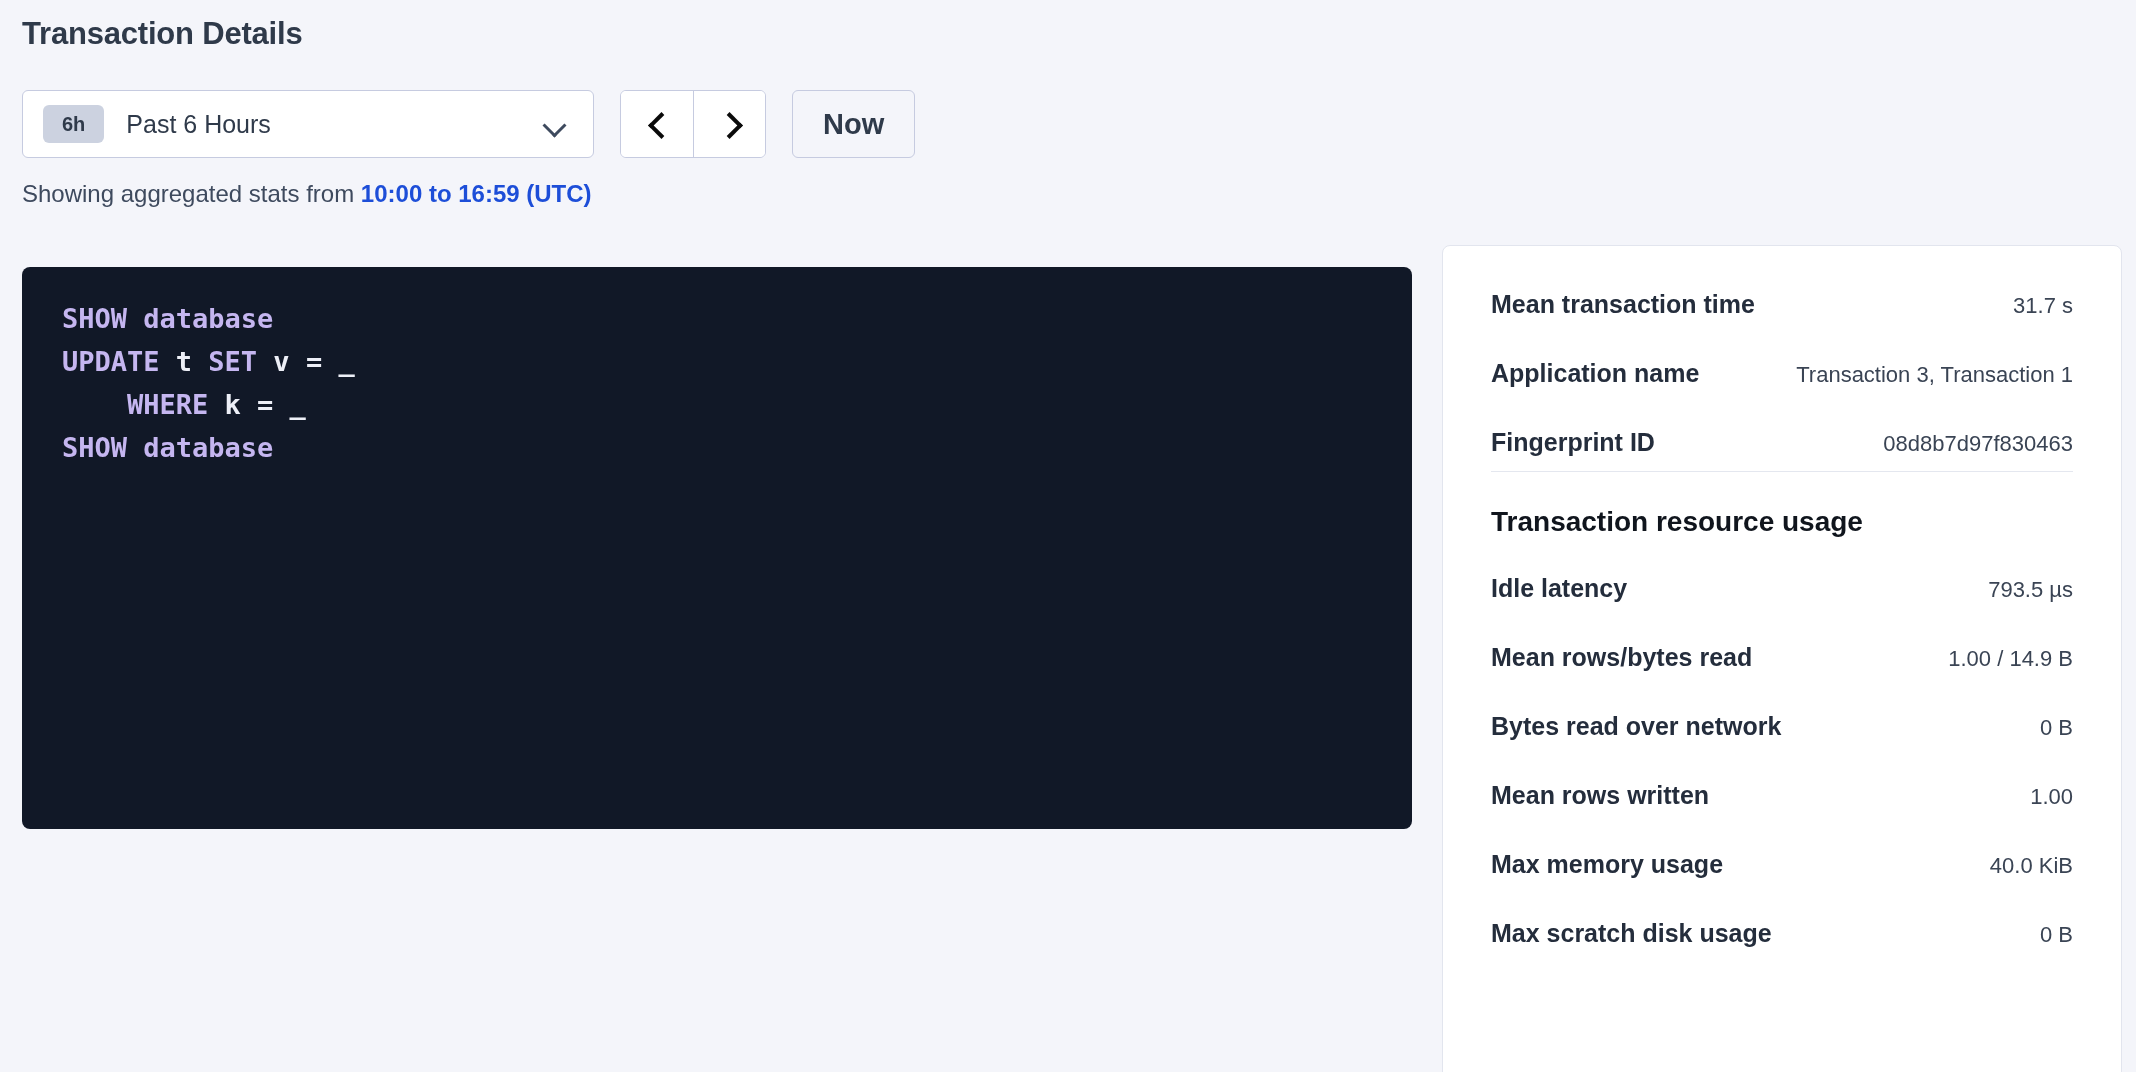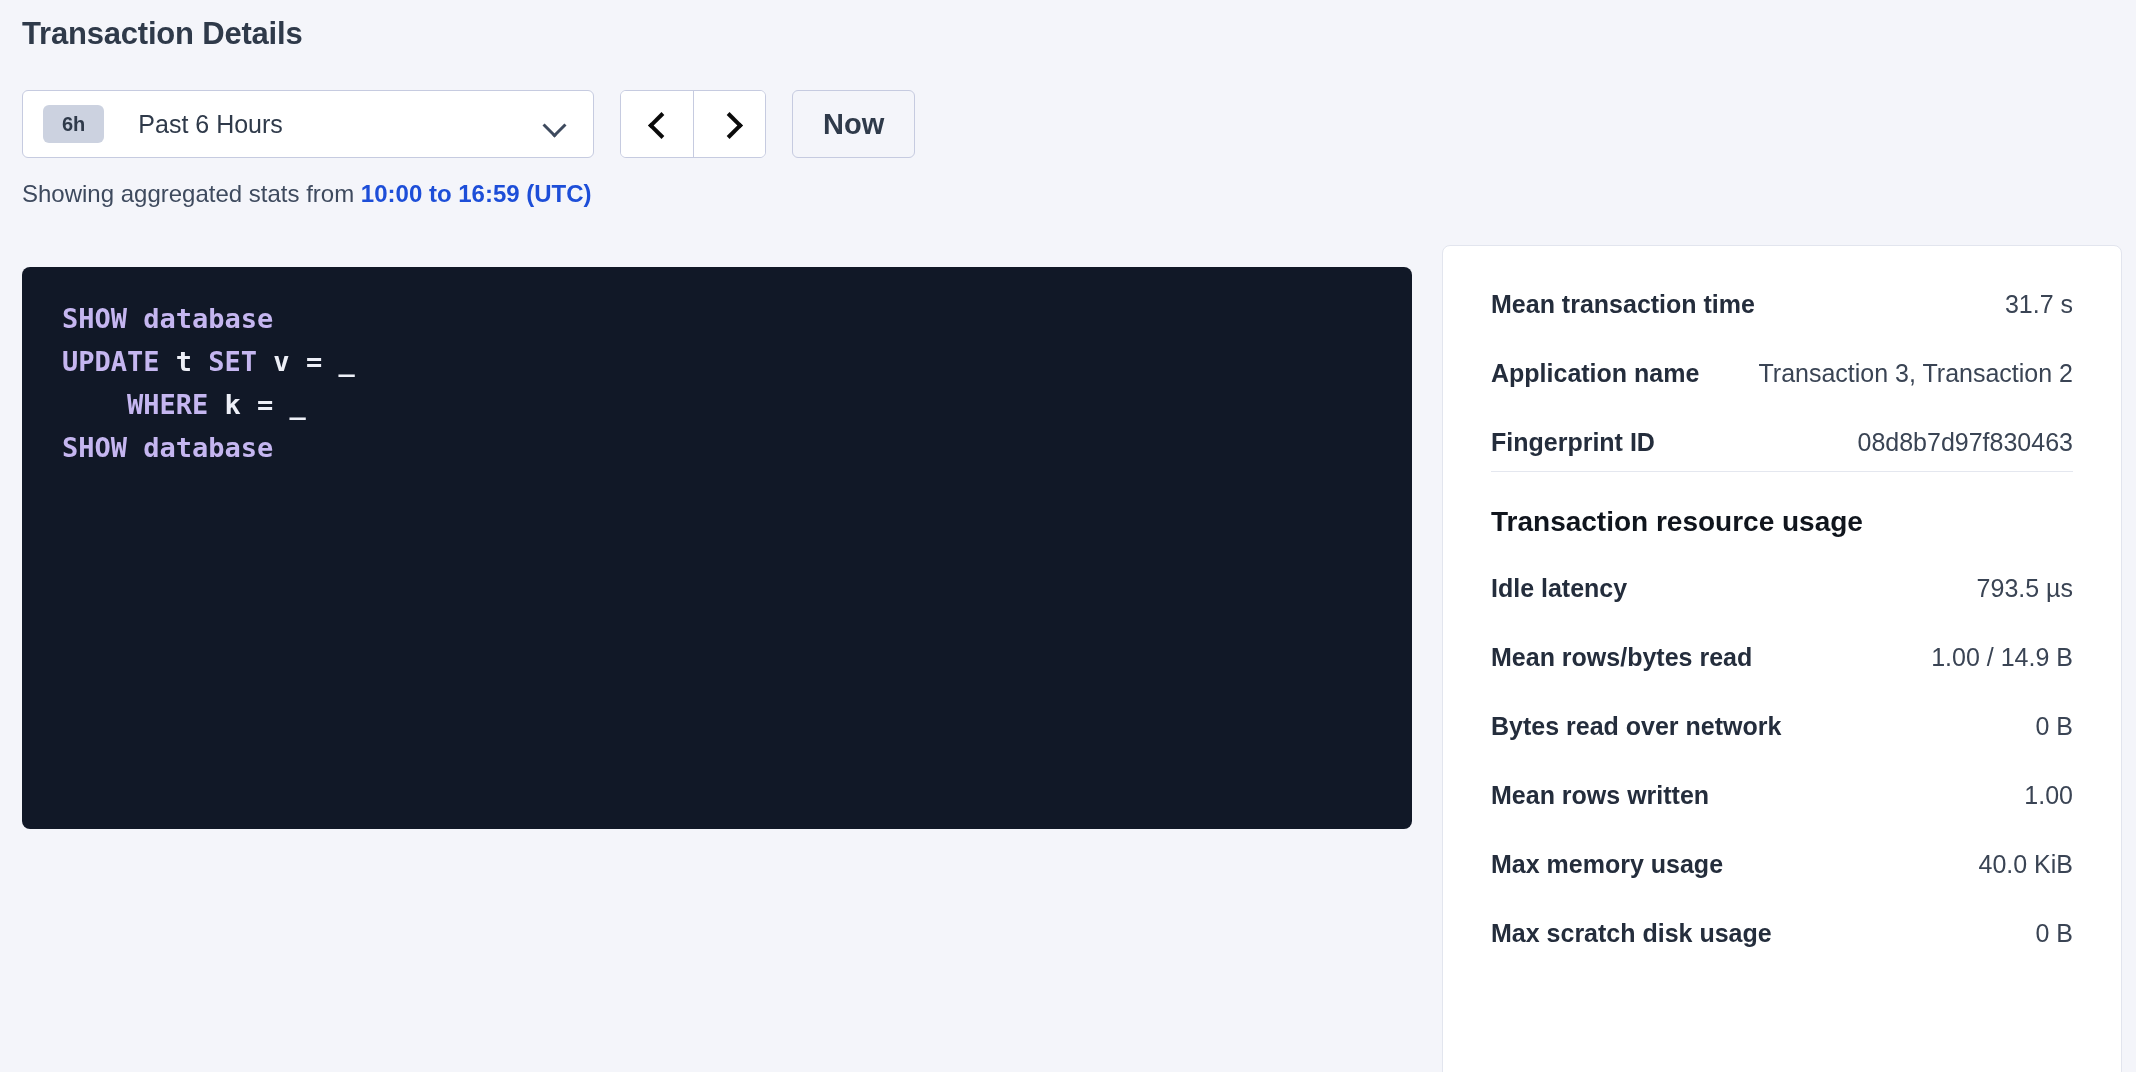--- a/index.html
+++ b/index.html
@@ -58,21 +58,21 @@
   }
 
   .tr-badge {
     background: #ccd2e0;
     color: #2f3a4a;
     font-size: 20px;
     font-weight: bold;
     border-radius: 6px;
     padding: 9px 19px;
     line-height: 1;
-    margin-right: 34px;
+    margin-right: 22px;
   }
 
   .tr-label {
     font-size: 25px;
     color: #2f3a4a;
     flex: 1;
   }
 
   .chev-down {
     width: 24px;
@@ -214,21 +214,21 @@
   }
   .kv-row:last-child { margin-bottom: 0; }
 
   .kv-key {
     font-size: 25px;
     font-weight: bold;
     color: #242d3c;
     white-space: nowrap;
   }
   .kv-val {
-    font-size: 25px;
+    font-size: 22px;
     font-weight: normal;
     color: #3a4454;
     white-space: nowrap;
     text-align: center;
   }
 
   .card-divider {
     height: 1px;
     background: #e4e7ef;
     margin: 14px 0 34px 0;
@@ -280,21 +280,21 @@
     </div>
 
   <div class="detail-card">
     <div id="summary-rows">
         <div class="kv-row">
           <span class="kv-key">Mean transaction time</span>
           <span class="kv-val">31.7 s</span>
         </div>
         <div class="kv-row">
           <span class="kv-key">Application name</span>
-          <span class="kv-val">Transaction 3, Transaction 2</span>
+          <span class="kv-val">Transaction 3, Transaction 1</span>
         </div>
         <div class="kv-row">
           <span class="kv-key">Fingerprint ID</span>
           <span class="kv-val">08d8b7d97f830463</span>
         </div>
       </div>
     <div class="card-divider"></div>
     <div class="section-title">Transaction resource usage</div>
     <div id="resource-rows">
         <div class="kv-row">

